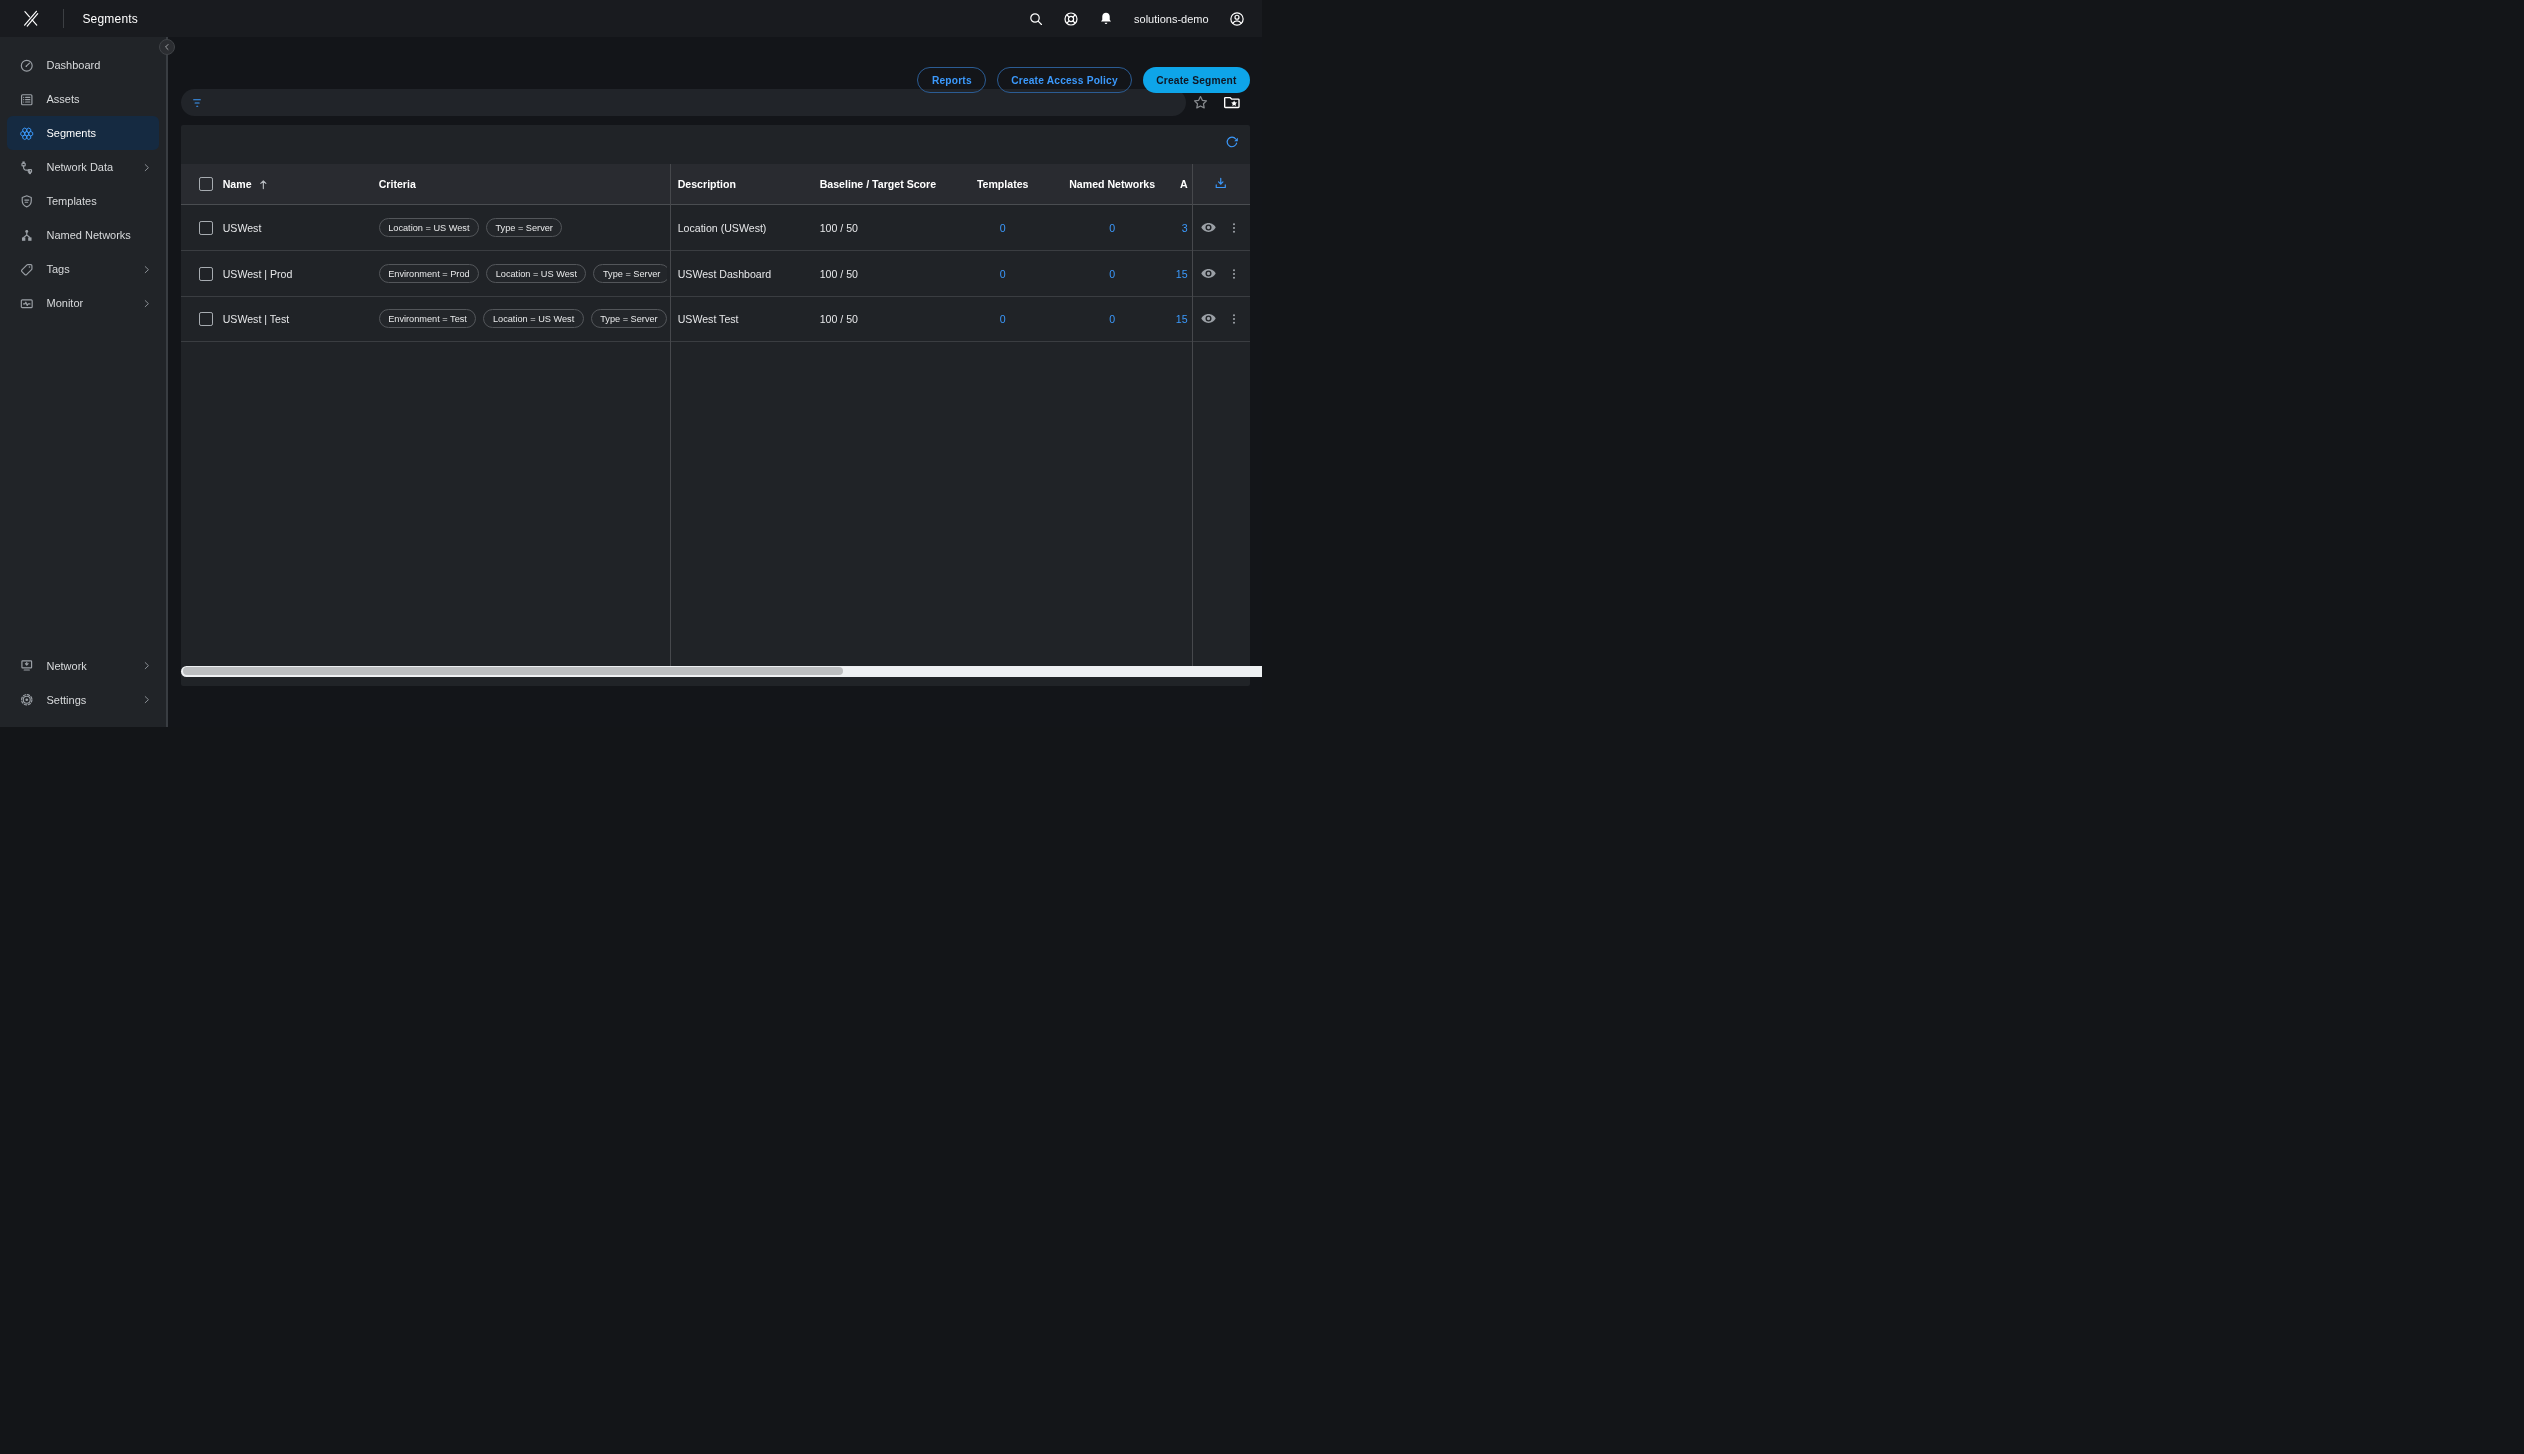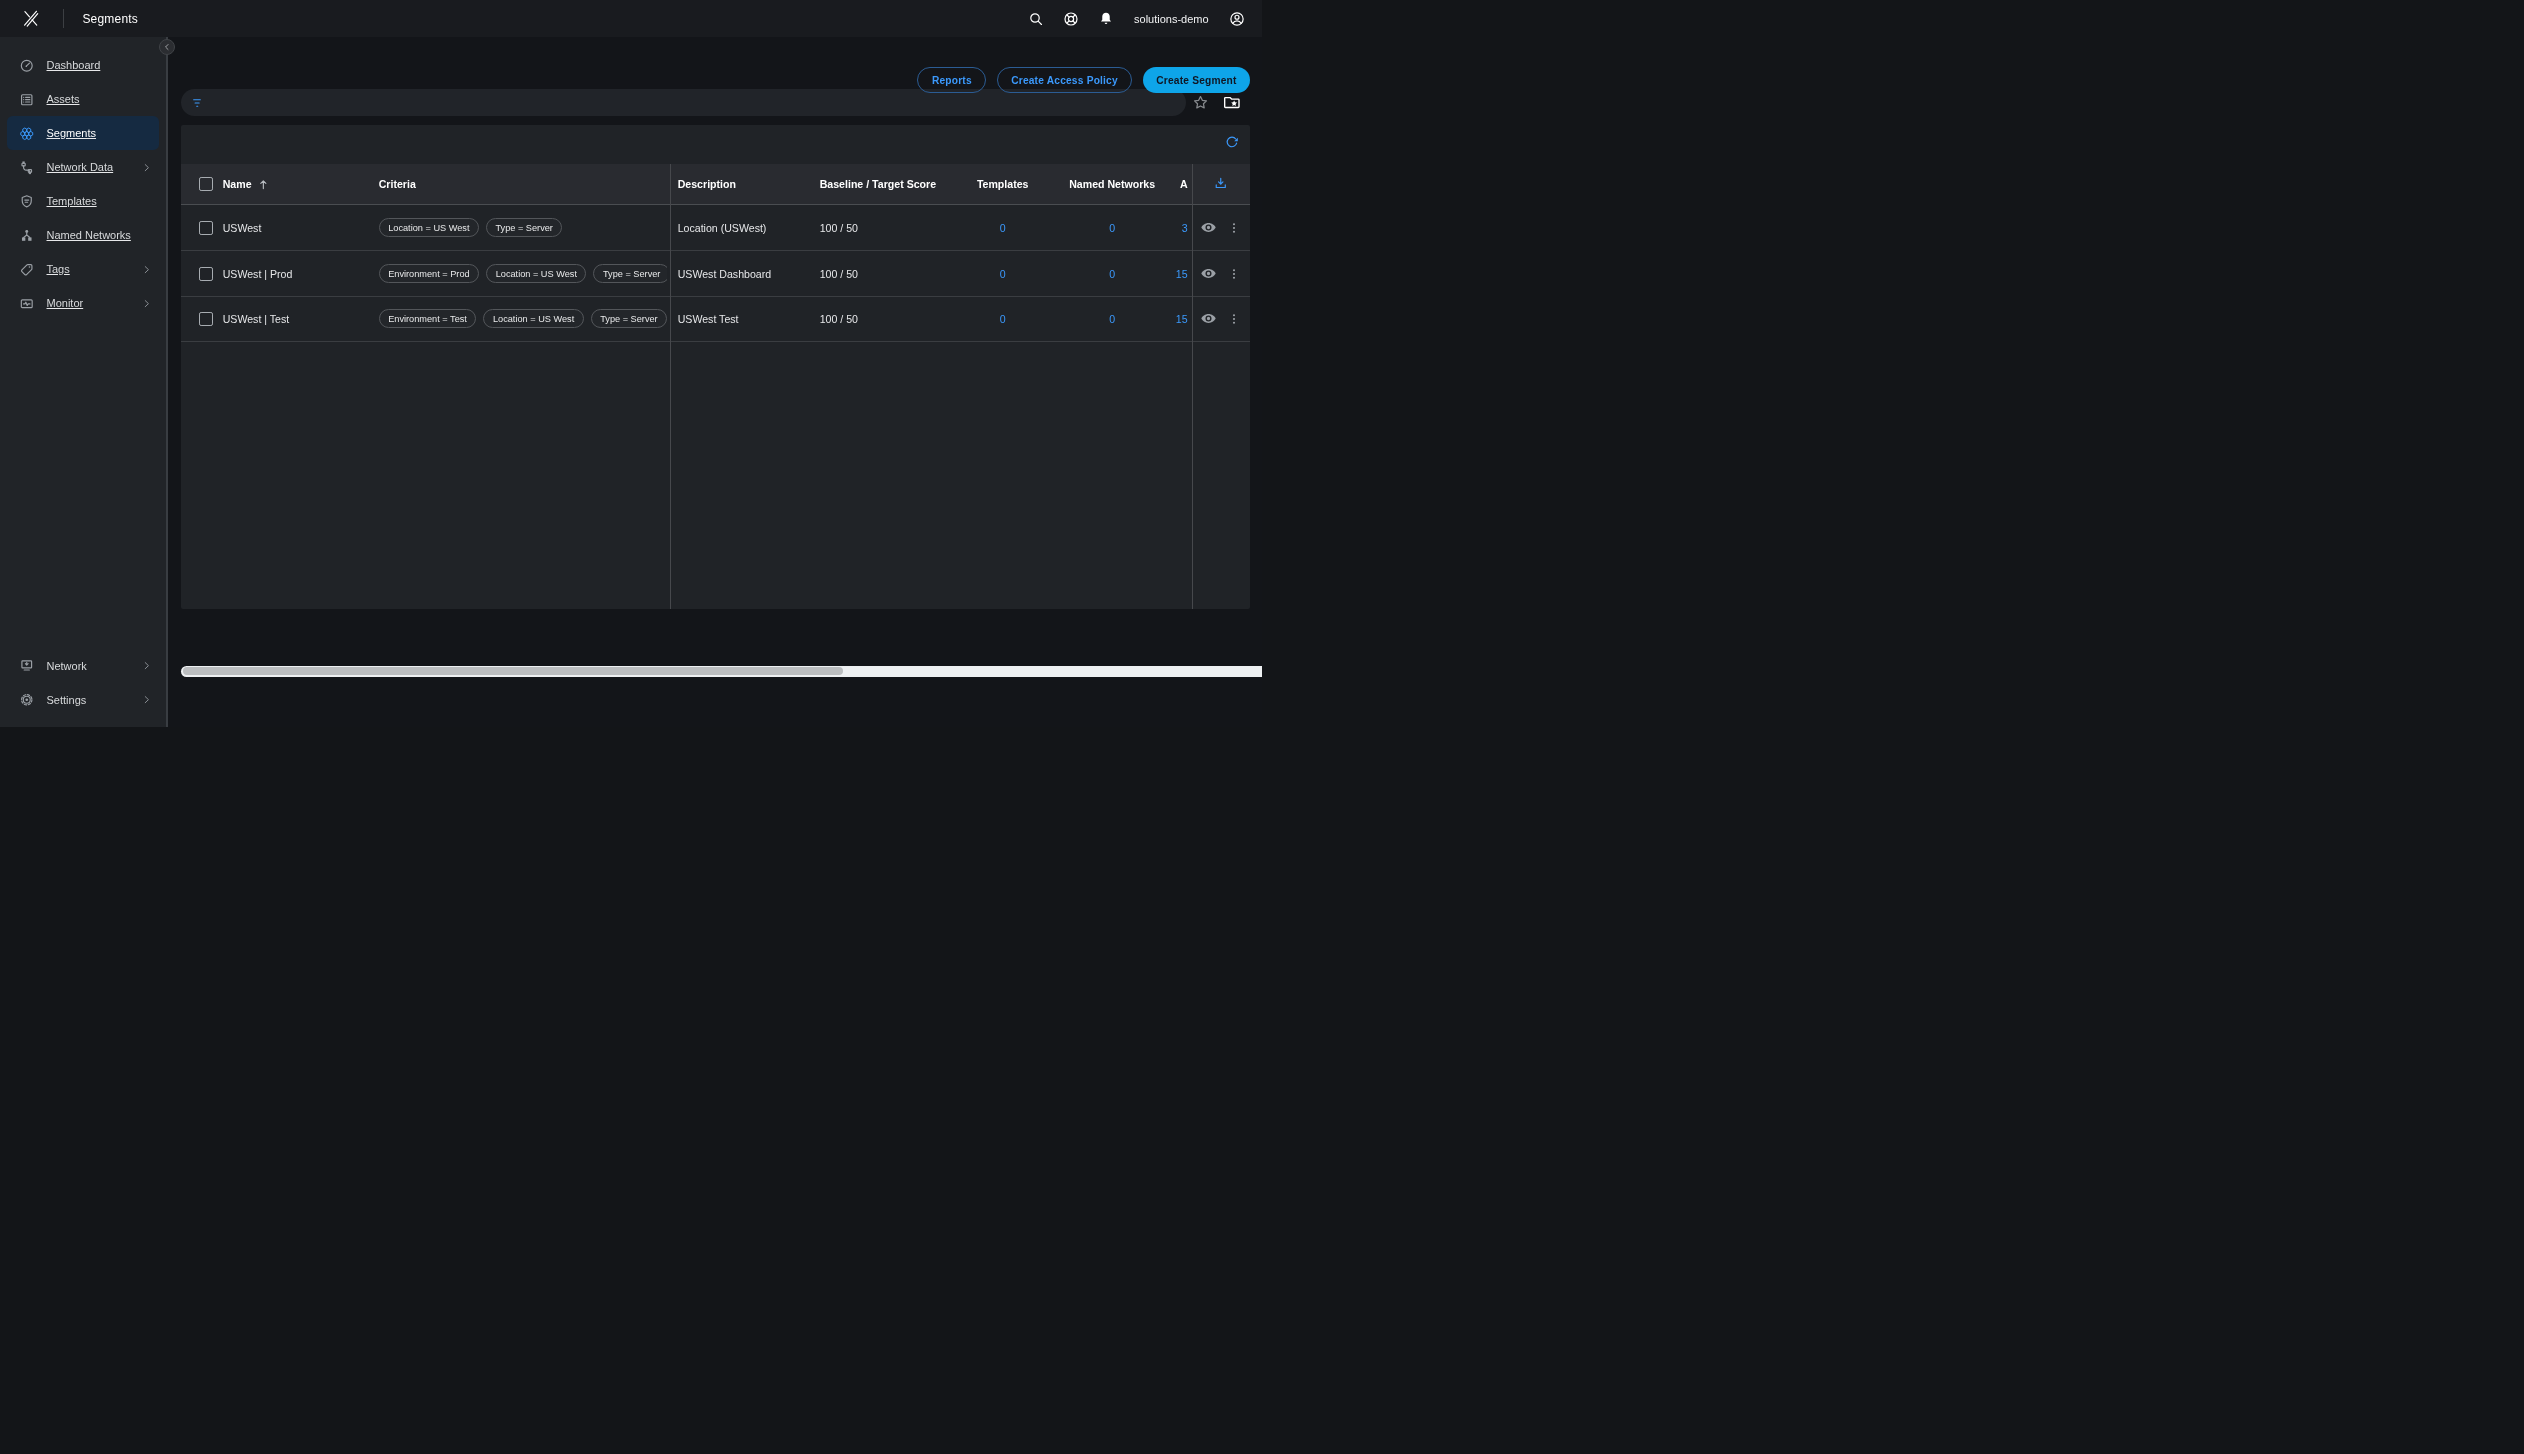--- a/index.html
+++ b/index.html
@@ -20,21 +20,21 @@
   .tb-title { font-size:12px; font-weight:500; letter-spacing:0.2px; color:#fff; }
   .tb-right { margin-left:auto; display:flex; align-items:center; gap:19px; }
   .tb-icon { width:16px; height:16px; color:#fff; cursor:pointer; }
   .tb-account { font-size:11px; color:#f2f3f4; margin:0 1.4px; }
 
   
   .sidebar { position:absolute; left:0; top:37px; bottom:0; width:168px;
     background:#212428; z-index:10; }
   .sidebar::after { content:""; position:absolute; right:0; top:0; bottom:0; width:2.1px;
     background:#393d42; }
-  .nav-list { padding-top:11.3px;text-decoration:underline; }
+  .nav-list { padding-top:11.3px; }
   .nav-item { display:flex; align-items:center; height:34px; margin:0 9.2px 0 7px;
     border-radius:5.6px; padding-left:12px; cursor:pointer; }
   .nav-item .nicon { width:15.5px; height:15.5px; color:#9ba0a6; flex:none; }
   .nav-item .nlabel { margin-left:12px; font-size:11px; color:#d8dadc; white-space:nowrap; }
   .nav-item.selected { background:#152a41; }
   .nav-item.selected .nicon { color:#3b99fc; }
   .nav-item.selected .nlabel { color:#ffffff; }
   .nav-chev { margin-left:auto; margin-right:7px; width:11.3px; height:11.3px; color:#9ba0a6; }
   .nav-bottom { position:absolute; left:0; right:0; bottom:10px; }
   .collapse-btn { position:absolute; left:159px; top:39px; width:16px; height:16px;
@@ -55,21 +55,21 @@
     background:#212429; border-radius:13.4px; display:flex; align-items:center;
     padding:0 10px; }
   .filterbar input { flex:1; background:transparent; border:none; outline:none;
     color:#e8e9eb; font-size:10px; font-family:"Liberation Sans", sans-serif; margin-left:7px; }
   .filter-ic { width:14px; height:14px; color:#3b99fc; }
   .bar-icon { position:absolute; cursor:pointer; }
   .star-ic { left:1024px; top:57px; width:17px; height:17px; color:#86898d; }
   .folder-ic { left:1055px; top:56px; width:18.3px; height:18.3px; color:#ffffff; }
 
   
-  .card { position:absolute; left:12.7px; top:88px; width:1069px; height:484px;
+  .card { position:absolute; left:12.7px; top:88px; width:1069px; height:561px;
     background:#202327; border-radius:2px; overflow:hidden; }
   .refresh-btn { position:absolute; top:10px; right:10px; width:15.5px; height:15.5px;
     color:#3b99fc; cursor:pointer; z-index:6; }
 
   .thead { position:absolute; left:0; top:39px; width:100%; height:41px;
     background:#292b30; border-bottom:0.7px solid #4a4d51; z-index:3; }
   .trow { position:absolute; left:0; width:100%; height:46px;
     border-bottom:0.7px solid #3a3d41; }
   .trow.r0 { top:80px; } .trow.r1 { top:126px; } .trow.r2 { top:171px; }
 

